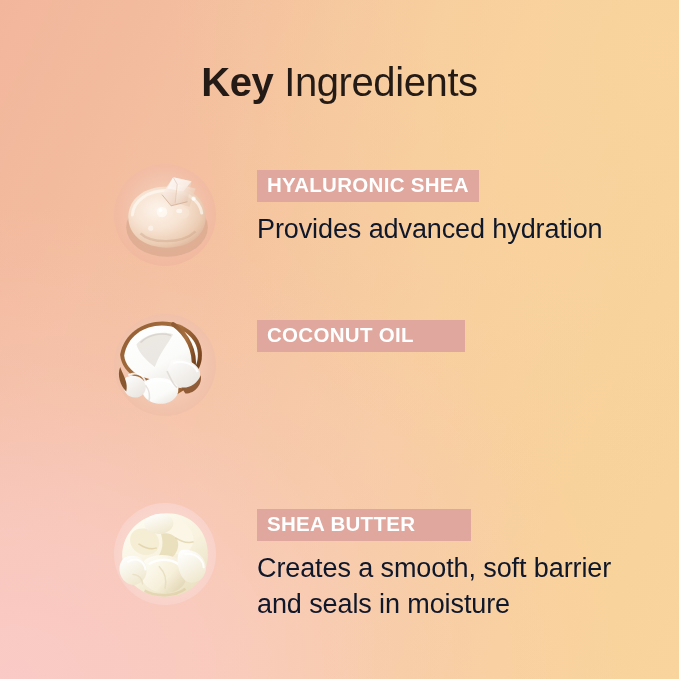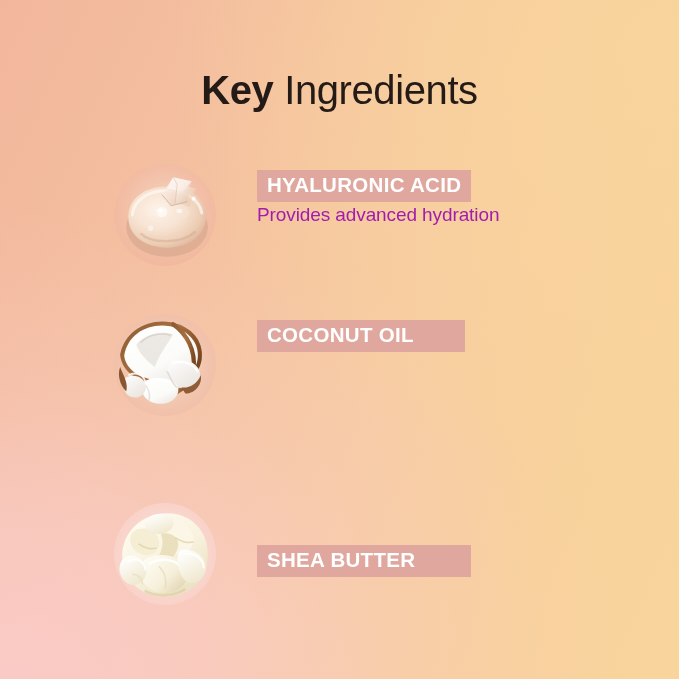--- a/index.html
+++ b/index.html
@@ -34,21 +34,21 @@
     background: radial-gradient(120% 110% at 100% 8%,
         rgba(249,212,155,0.95) 0%,
         rgba(249,212,155,0.55) 30%,
         rgba(249,212,155,0.0) 62%);
   }
 
   #page { position:absolute; inset:0; }
 
   
   #title-block {
-    position:absolute; left:0; right:0; top:68px;
+    position:absolute; left:0; right:0; top:60px;
     text-align:center;
   }
   #page-title {
     font-size:40px;
     letter-spacing:-0.4px;
     color:#241a16;
     font-weight:400;
     white-space:nowrap;
   }
   #page-title .kw-bold { font-weight:700; }
@@ -89,25 +89,26 @@
     font-size:20.5px;
     font-weight:700;
     letter-spacing:0.3px;
     padding:4px 10px 5px 10px;
     line-height:1.12;
     white-space:nowrap;
   }
   
   #row-0 .ingredient-name { min-width:208px; }
   #row-1 .ingredient-name { min-width:208px; }
-  #row-2 .ingredient-name { min-width:214px;margin-top:36px; }
+  #row-2 .ingredient-name { min-width:214px; }
 
   .ingredient-desc {
-    color:#a21caf;
-    font-size:19px;
+    margin-top:10px;
+    color:#0f172a;
+    font-size:27px;
     line-height:1.32;
     letter-spacing:-0.1px;
     white-space:pre-line;
   }
 
   
   .art { width:100%; height:100%; display:block; }
 </style>
 </head>
 <body>
@@ -167,21 +168,21 @@
           <ellipse cx="66" cy="48" rx="8" ry="6" fill="#f8e6d6" opacity="0.55"></ellipse>
           <ellipse cx="64" cy="46" rx="3" ry="2.2" fill="#ffffff" opacity="0.6"></ellipse>
           <circle cx="78" cy="34" r="2.1" fill="#ffffff" opacity="0.75"></circle>
           <circle cx="36" cy="63" r="2.6" fill="#ffffff" opacity="0.45"></circle>
 
           <path d="M26 68 C36 78, 66 79, 80 66" fill="none" stroke="#c59b80" stroke-width="2.4" opacity="0.35"></path>
         </svg>
       </div>
     </div>
     <div class="text-col">
-      <div class="ingredient-name">HYALURONIC ACID</div>
+      <div class="ingredient-name">HYALURONIC SHEA</div>
       <div class="ingredient-desc">Provides advanced hydration</div>
     </div>
   </div>
 
   <div class="ingredient-row" id="row-1">
     <div class="thumb-wrap">
       <div class="thumb">
         <svg class="art" viewBox="0 0 100 100" preserveAspectRatio="xMidYMid slice" aria-hidden="true">
           <defs>
             <radialGradient id="coBg" cx="50%" cy="50%" r="72%">
@@ -284,16 +285,18 @@
           <path d="M60 34 C66 38, 72 40, 78 38" fill="none" stroke="#ddcfa4" stroke-width="1.4" opacity="0.7"></path>
           <path d="M44 62 C50 68, 52 76, 50 84" fill="none" stroke="#e6dcbd" stroke-width="1.5" opacity="0.8"></path>
           <path d="M18 70 C24 70, 28 74, 28 80" fill="none" stroke="#e6dcbd" stroke-width="1.3" opacity="0.7"></path>
 
           <path d="M30 86 C40 92, 60 92, 70 84" fill="none" stroke="#d9c89a" stroke-width="2.6" opacity="0.55"></path>
         </svg>
       </div>
     </div>
     <div class="text-col">
       <div class="ingredient-name">SHEA BUTTER</div>
+      <div class="ingredient-desc">Creates a smooth, soft barrier
+and seals in moisture</div>
     </div>
   </div>
 
 </div>
 
 </body></html>

